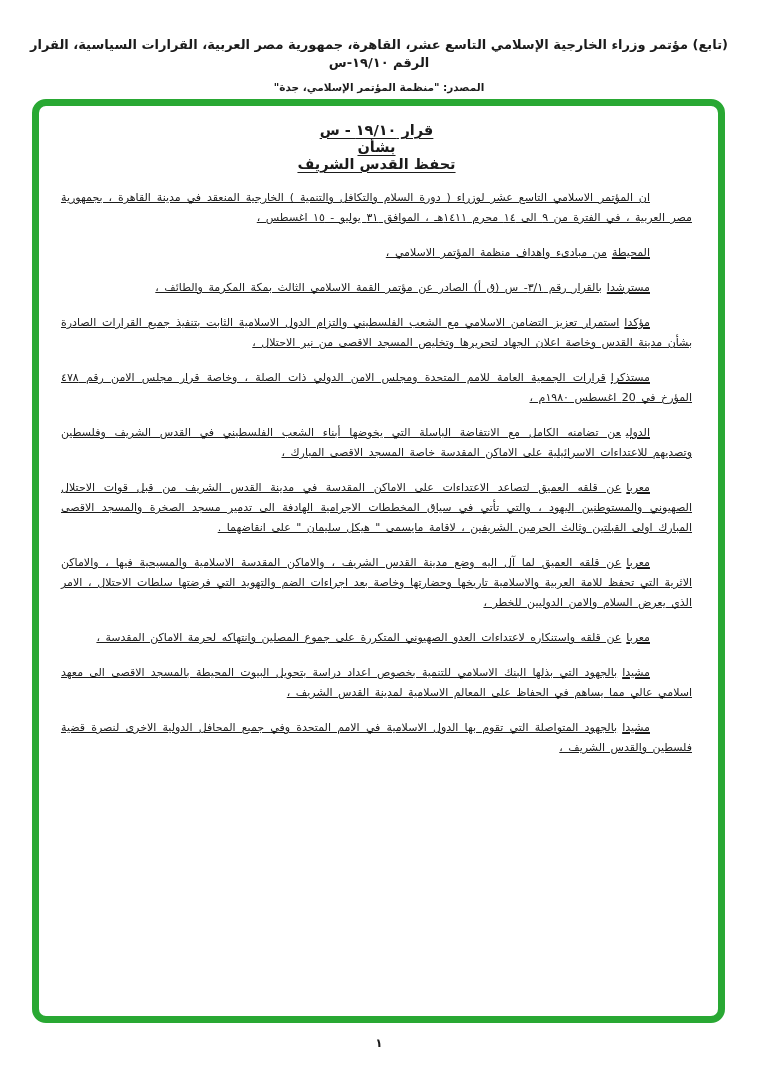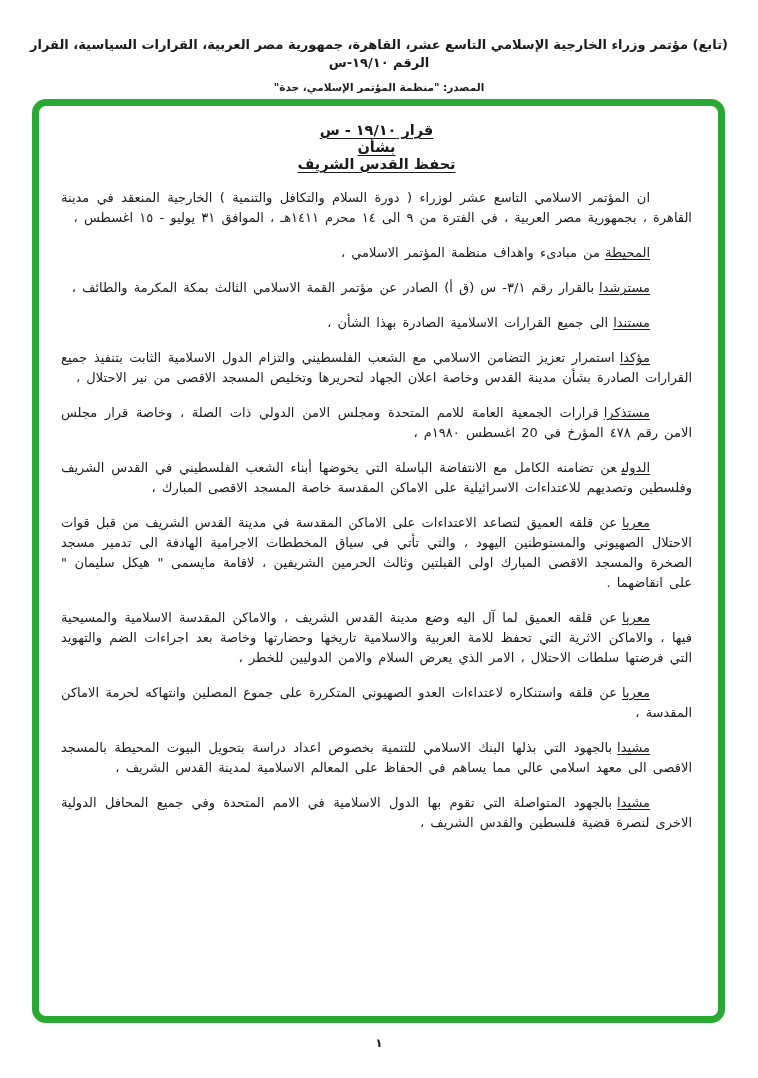--- a/index.html
+++ b/index.html
@@ -62,25 +62,26 @@
     text-decoration: underline;
     text-underline-offset: 3px;
     letter-spacing: 1px;
   }
   
   .resolution-body {
     direction: rtl;
   }
   .para {
     margin: 15px 0 13px 0;
-    font-size: 13px;
+    font-size: 11px;
     line-height: 20px;
     text-align: justify;
     text-indent: 42px;
     word-spacing: 2px;
+    text-decoration: underline;
   }
   .para .lead {
     text-decoration: underline;
     text-underline-offset: 2px;
     margin-left: 5px;
   }
   
   .page-footer {
     position: absolute;
     top: 1036px;
@@ -108,21 +109,20 @@
   </div>
 
   <div class="resolution-body">
 
       <p class="para"><span>ان المؤتمر الاسلامي التاسع عشر لوزراء ( دورة السلام والتكافل والتنمية ) الخارجية المنعقد في مدينة القاهرة ، بجمهورية مصر العربية ، في الفترة من ٩ الى ١٤ محرم ١٤١١هـ ، الموافق ٣١ يوليو - ١٥ اغسطس ،</span></p>
 
       <p class="para"><span class="lead">المحيطة</span><span>من مبادىء واهداف منظمة المؤتمر الاسلامي ،</span></p>
 
       <p class="para"><span class="lead">مسترشدا</span><span>بالقرار رقم ٣/١- س (ق أ) الصادر عن مؤتمر القمة الاسلامي الثالث بمكة المكرمة والطائف ،</span></p>
 
-      <p class="para"><span class="lead">مستندا</span><span>الى جميع القرارات الاسلامية الصادرة بهذا الشأن ،</span></p>
 
       <p class="para"><span class="lead">مؤكدا</span><span>استمرار تعزيز التضامن الاسلامي مع الشعب الفلسطيني والتزام الدول الاسلامية الثابت بتنفيذ جميع القرارات الصادرة بشأن مدينة القدس وخاصة اعلان الجهاد لتحريرها وتخليص المسجد الاقصى من نير الاحتلال ،</span></p>
 
       <p class="para"><span class="lead">مستذكرا</span><span>قرارات الجمعية العامة للامم المتحدة ومجلس الامن الدولي ذات الصلة ، وخاصة قرار مجلس الامن رقم ٤٧٨ المؤرخ في 20 اغسطس ١٩٨٠م ،</span></p>
 
       <p class="para"><span class="lead">الدولي</span><span>عن تضامنه الكامل مع الانتفاضة الباسلة التي يخوضها أبناء الشعب الفلسطيني في القدس الشريف وفلسطين وتصديهم للاعتداءات الاسرائيلية على الاماكن المقدسة خاصة المسجد الاقصى المبارك ،</span></p>
 
       <p class="para"><span class="lead">معربا</span><span>عن قلقه العميق لتصاعد الاعتداءات على الاماكن المقدسة في مدينة القدس الشريف من قبل قوات الاحتلال الصهيوني والمستوطنين اليهود ، والتي تأتي في سياق المخططات الاجرامية الهادفة الى تدمير مسجد الصخرة والمسجد الاقصى المبارك اولى القبلتين وثالث الحرمين الشريفين ، لاقامة مايسمى " هيكل سليمان " على انقاضهما .</span></p>
 
       <p class="para"><span class="lead">معربا</span><span>عن قلقه العميق لما آل اليه وضع مدينة القدس الشريف ، والاماكن المقدسة الاسلامية والمسيحية فيها ، والاماكن الاثرية التي تحفظ للامة العربية والاسلامية تاريخها وحضارتها وخاصة بعد اجراءات الضم والتهويد التي فرضتها سلطات الاحتلال ، الامر الذي يعرض السلام والامن الدوليين للخطر ،</span></p>

